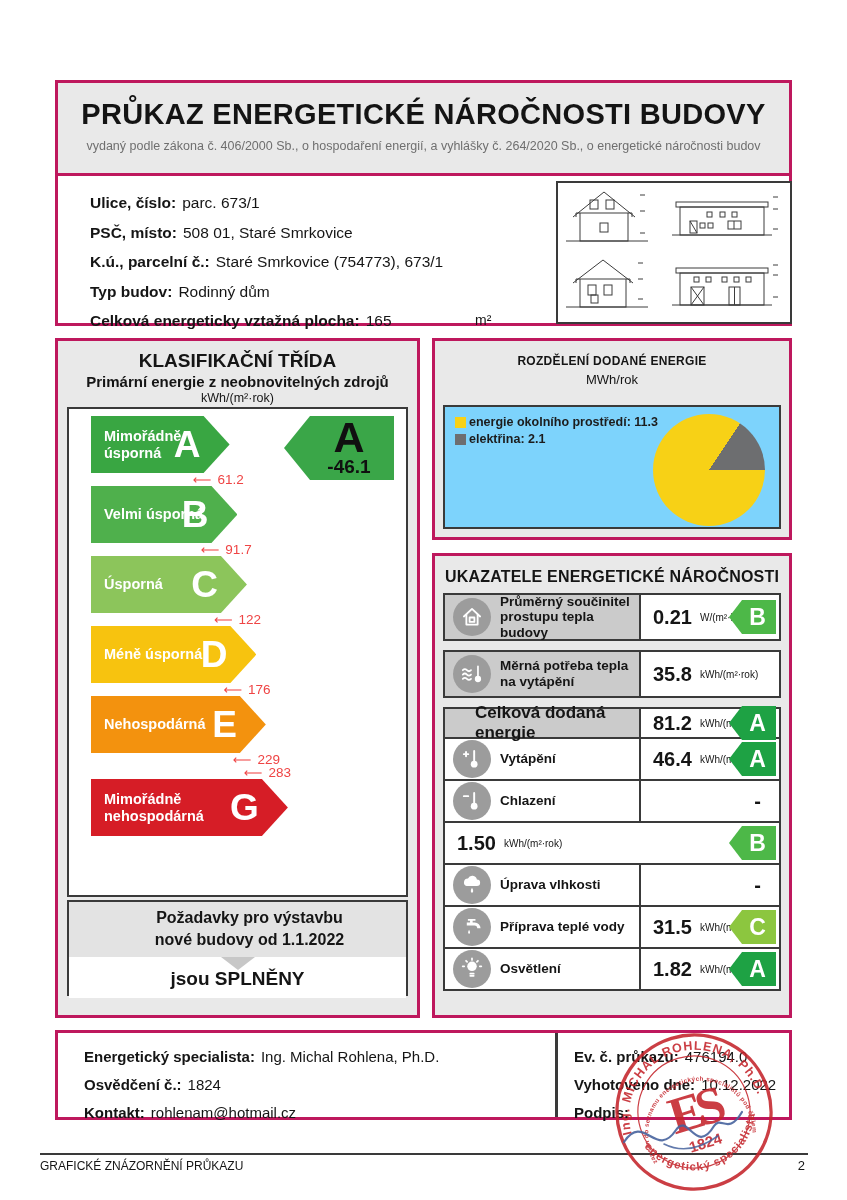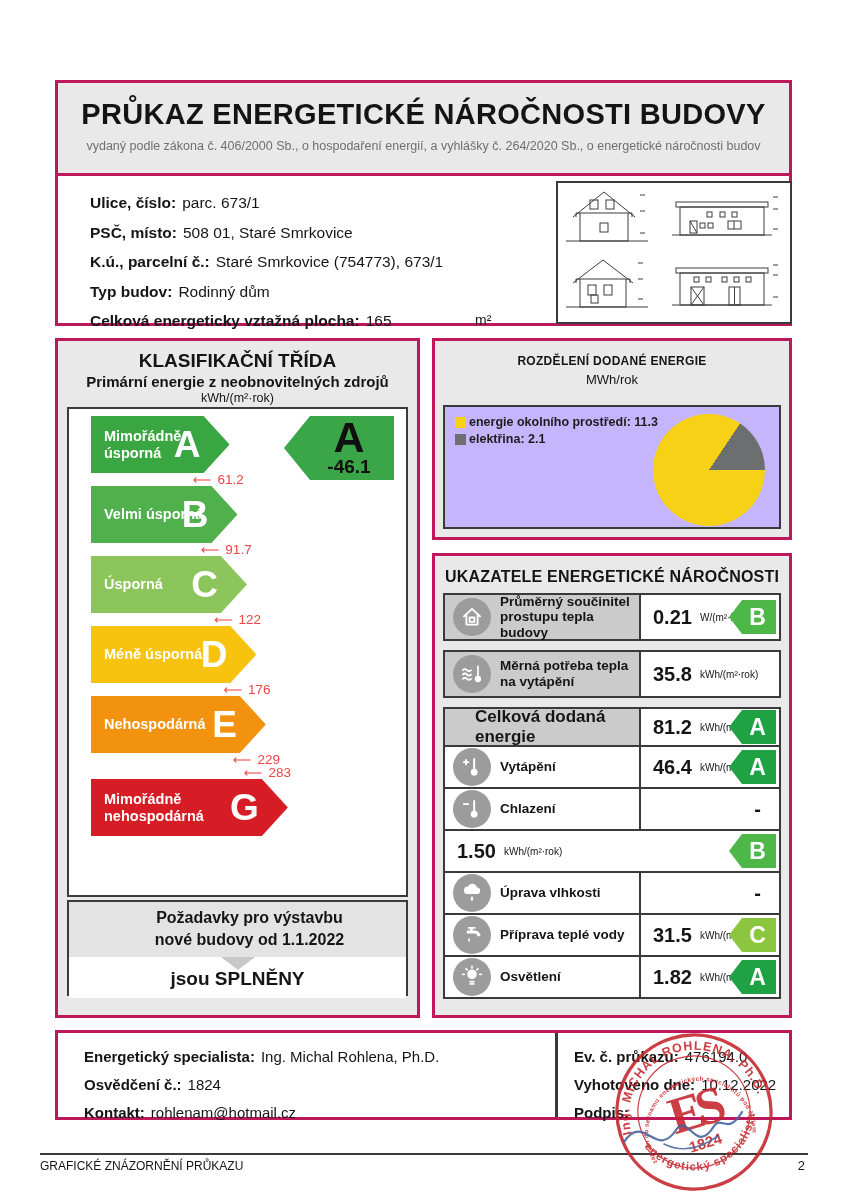--- a/index.html
+++ b/index.html
@@ -42,21 +42,21 @@
   #req-box{position:absolute;left:9px;right:9px;top:559px;height:96px;border:2px solid #3a3a3a;background:#fff;box-sizing:border-box;}
   .req-top{background:#e3e3e3;height:50px;text-align:center;font-weight:bold;font-size:16px;line-height:22px;padding-top:5px;position:relative;padding-left:24px;}
   .req-tri{position:absolute;left:50%;bottom:-13px;transform:translateX(-50%);width:0;height:0;
         border-left:17px solid transparent;border-right:17px solid transparent;border-top:13px solid #c7c7c7;z-index:2;}
   .req-bottom{background:#fff;height:41px;text-align:center;font-size:19px;font-weight:bold;padding-top:11px;box-sizing:border-box;}
 
   
   #pie-box{left:432px;top:330px;width:360px;height:202px;}
   #pie-box .pie-title{font-size:12px;font-weight:bold;text-align:center;margin-top:13px;letter-spacing:.3px;}
   #pie-box .pie-unit{font-size:13px;text-align:center;margin-top:4px;}
-  #pie-inner{position:absolute;left:8px;right:8px;top:64px;bottom:8px;border:2px solid #3a3a3a;background:#c4b5fd;}
+  #pie-inner{position:absolute;left:8px;right:8px;top:64px;bottom:8px;border:2px solid #3a3a3a;background:#7dd3fc;}
   .legend{position:absolute;left:10px;top:7px;font-size:12.5px;font-weight:bold;line-height:17px;color:#1c1c1c;}
   .legend-item{display:flex;align-items:center;}
   .swatch{width:11px;height:11px;display:inline-block;margin-right:3px;flex:none;}
   #pie{position:absolute;right:14px;top:7px;width:112px;height:112px;border-radius:50%;}
 
   
   #ind-box{left:432px;top:545px;width:360px;height:465px;}
   #ind-box .ind-title{font-size:16px;font-weight:bold;text-align:center;margin-top:12px;letter-spacing:.2px;}
   #ind-rows{position:absolute;left:8px;right:8px;top:37px;}
   .ind-row{display:flex;background:#fff;box-sizing:border-box;}
@@ -67,21 +67,21 @@
   .ind-value-cell{flex:1;position:relative;display:flex;align-items:center;padding-left:12px;}
   .ind-value{font-size:20px;font-weight:bold;}
   .ind-unit{font-size:10px;margin-left:8px;}
   .class-arrow{position:absolute;right:3px;top:50%;transform:translateY(-50%);width:47px;height:34px;color:#fff;
         clip-path:polygon(13px 0,100% 0,100% 100%,13px 100%,0 50%);display:flex;align-items:center;justify-content:center;
         padding-left:10px;box-sizing:border-box;font-size:23px;font-weight:bold;}
   .dash{position:absolute;right:18px;font-size:20px;font-weight:bold;}
   .icon-circle{width:38px;height:38px;border-radius:50%;background:#9c9c9c;flex:none;display:flex;align-items:center;justify-content:center;}
   #ind-table{border:2px solid #3a3a3a;}
   #ind-table .ind-row{height:42px;border-top:2px solid #3a3a3a;}
-  #ind-table .ind-row:first-child{border-top:none;height:36px;}
+  #ind-table .ind-row:first-child{border-top:none;height:28px;}
   .total-label{font-size:17px;font-weight:bold;padding-left:22px;}
 
   
   #bottom-box{left:55px;top:1022px;width:737px;height:90px;display:flex;}
   .bot-cell{padding:10px 0 0 26px;box-sizing:border-box;}
   .bot-left{width:497px;}
   .bot-right{flex:1;border-left:3px solid #3a3a3a;padding-left:16px;}
   .bot-row{font-size:15px;line-height:28px;white-space:nowrap;}
   .bot-row .lbl{font-weight:bold;margin-right:6px;}
 

